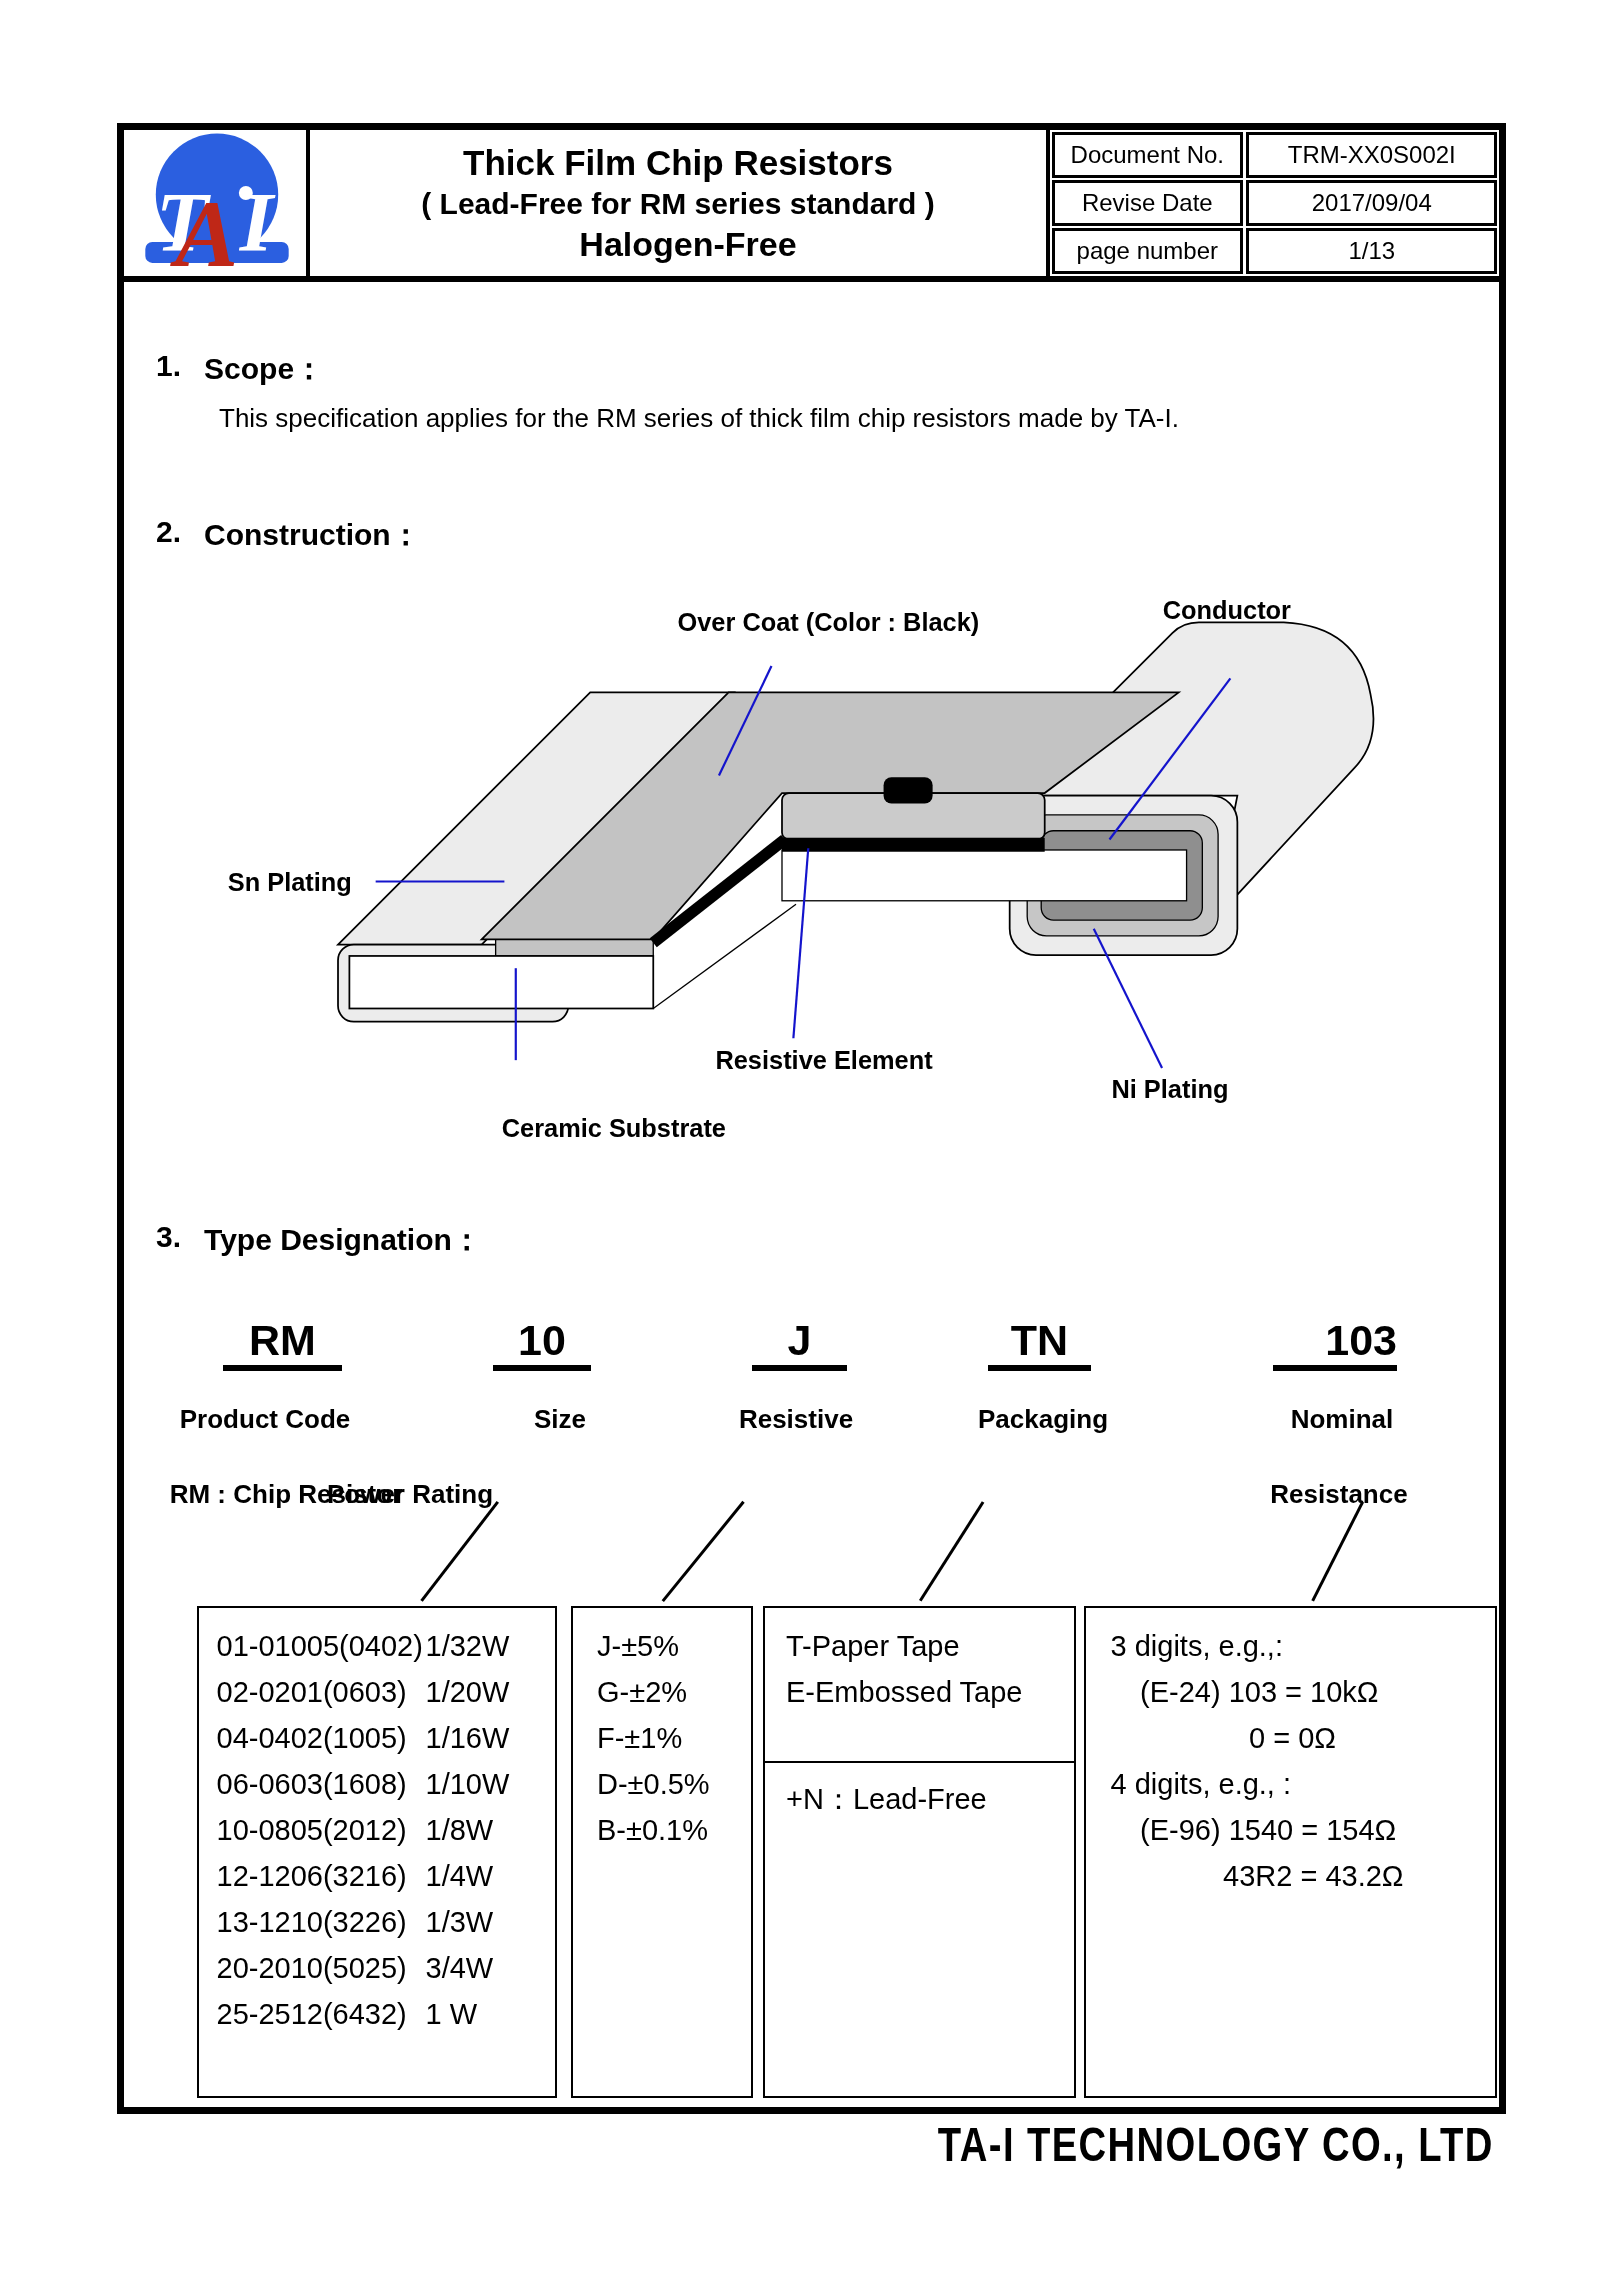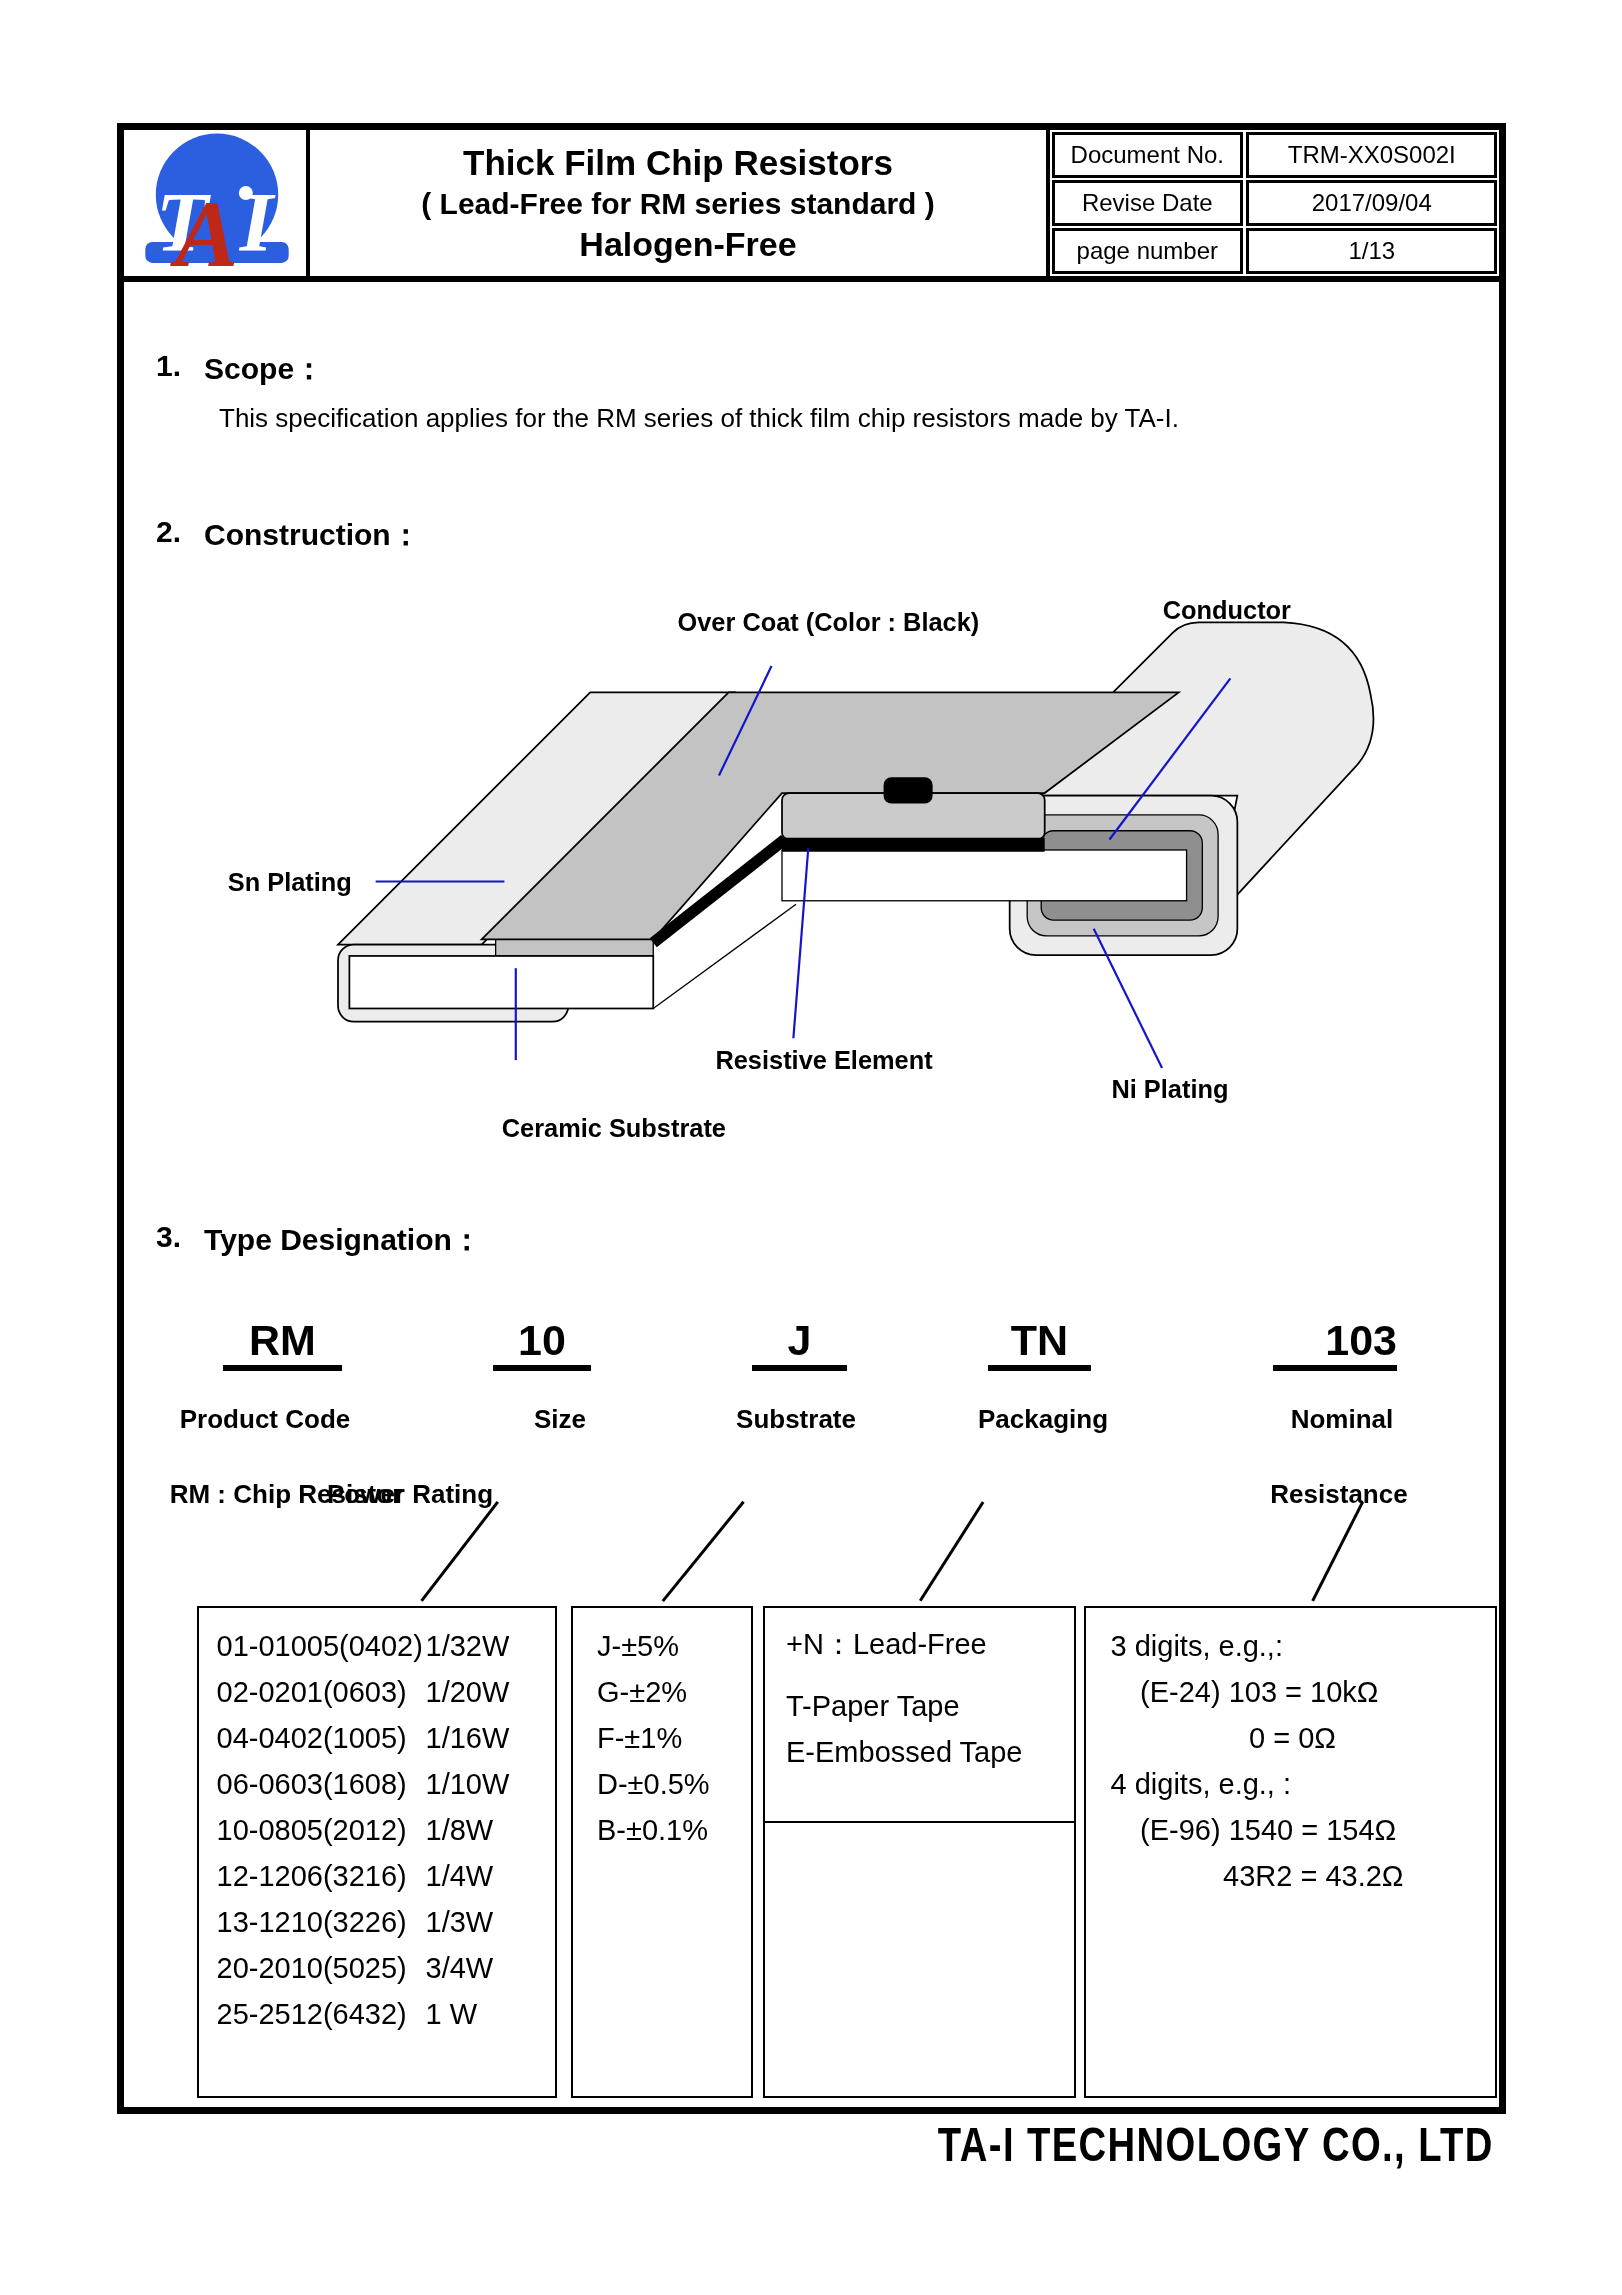--- a/index.html
+++ b/index.html
@@ -162,21 +162,21 @@
   </div>
 
   <div class="code-block" style="left:223px;width:119px;">RM</div>
   <div class="code-block" style="left:493px;width:98px;">10</div>
   <div class="code-block" style="left:752px;width:95px;">J</div>
   <div class="code-block" style="left:988px;width:103px;">TN</div>
   <div class="code-block" style="left:1273px;width:124px;text-align:right;">103</div>
 
   <div class="td-label" style="left:265px;">Product Code</div>
   <div class="td-label" style="left:560px;">Size</div>
-  <div class="td-label" style="left:796px;">Substrate</div>
+  <div class="td-label" style="left:796px;">Resistive</div>
   <div class="td-label" style="left:1043px;">Packaging</div>
   <div class="td-label" style="left:1342px;">Nominal</div>
   <div class="td-sublabel" style="left:286px;">RM : Chip Resistor</div>
   <div class="td-sublabel" style="left:410px;">Power Rating</div>
   <div class="td-sublabel" style="left:1339px;">Resistance</div>
 
   <div class="diag" style="left:397px;top:1550px;width:125px;transform:rotate(-52.4deg);"></div>
   <div class="diag" style="left:639px;top:1550px;width:128px;transform:rotate(-50.9deg);"></div>
   <div class="diag" style="left:893px;top:1550px;width:117px;transform:rotate(-57.5deg);"></div>
   <div class="diag" style="left:1282px;top:1550px;width:111px;transform:rotate(-63.2deg);"></div>
@@ -222,26 +222,26 @@
 
   <div class="tbl" id="tbl-tol">
     <div class="t2-row">J-±5%</div>
     <div class="t2-row">G-±2%</div>
     <div class="t2-row">F-±1%</div>
     <div class="t2-row">D-±0.5%</div>
     <div class="t2-row">B-±0.1%</div>
   </div>
 
   <div class="tbl" id="tbl-pack">
-    <div id="tbl-pack-note">
-      <div class="t3-row">+N：Lead-Free</div>
-    </div>
     <div id="tbl-pack-top">
       <div class="t3-row">T-Paper Tape</div>
       <div class="t3-row">E-Embossed Tape</div>
+    </div>
+    <div id="tbl-pack-note">
+      <div class="t3-row">+N：Lead-Free</div>
     </div>
   </div>
 
   <div class="tbl" id="tbl-res">
     <div class="t4-row ind1">3 digits, e.g.,:</div>
     <div class="t4-row ind2">(E-24) 103 = 10kΩ</div>
     <div class="t4-row ind3">0 = 0Ω</div>
     <div class="t4-row ind4">4 digits, e.g., :</div>
     <div class="t4-row ind5">(E-96) 1540 = 154Ω</div>
     <div class="t4-row ind6">43R2 = 43.2Ω</div>

